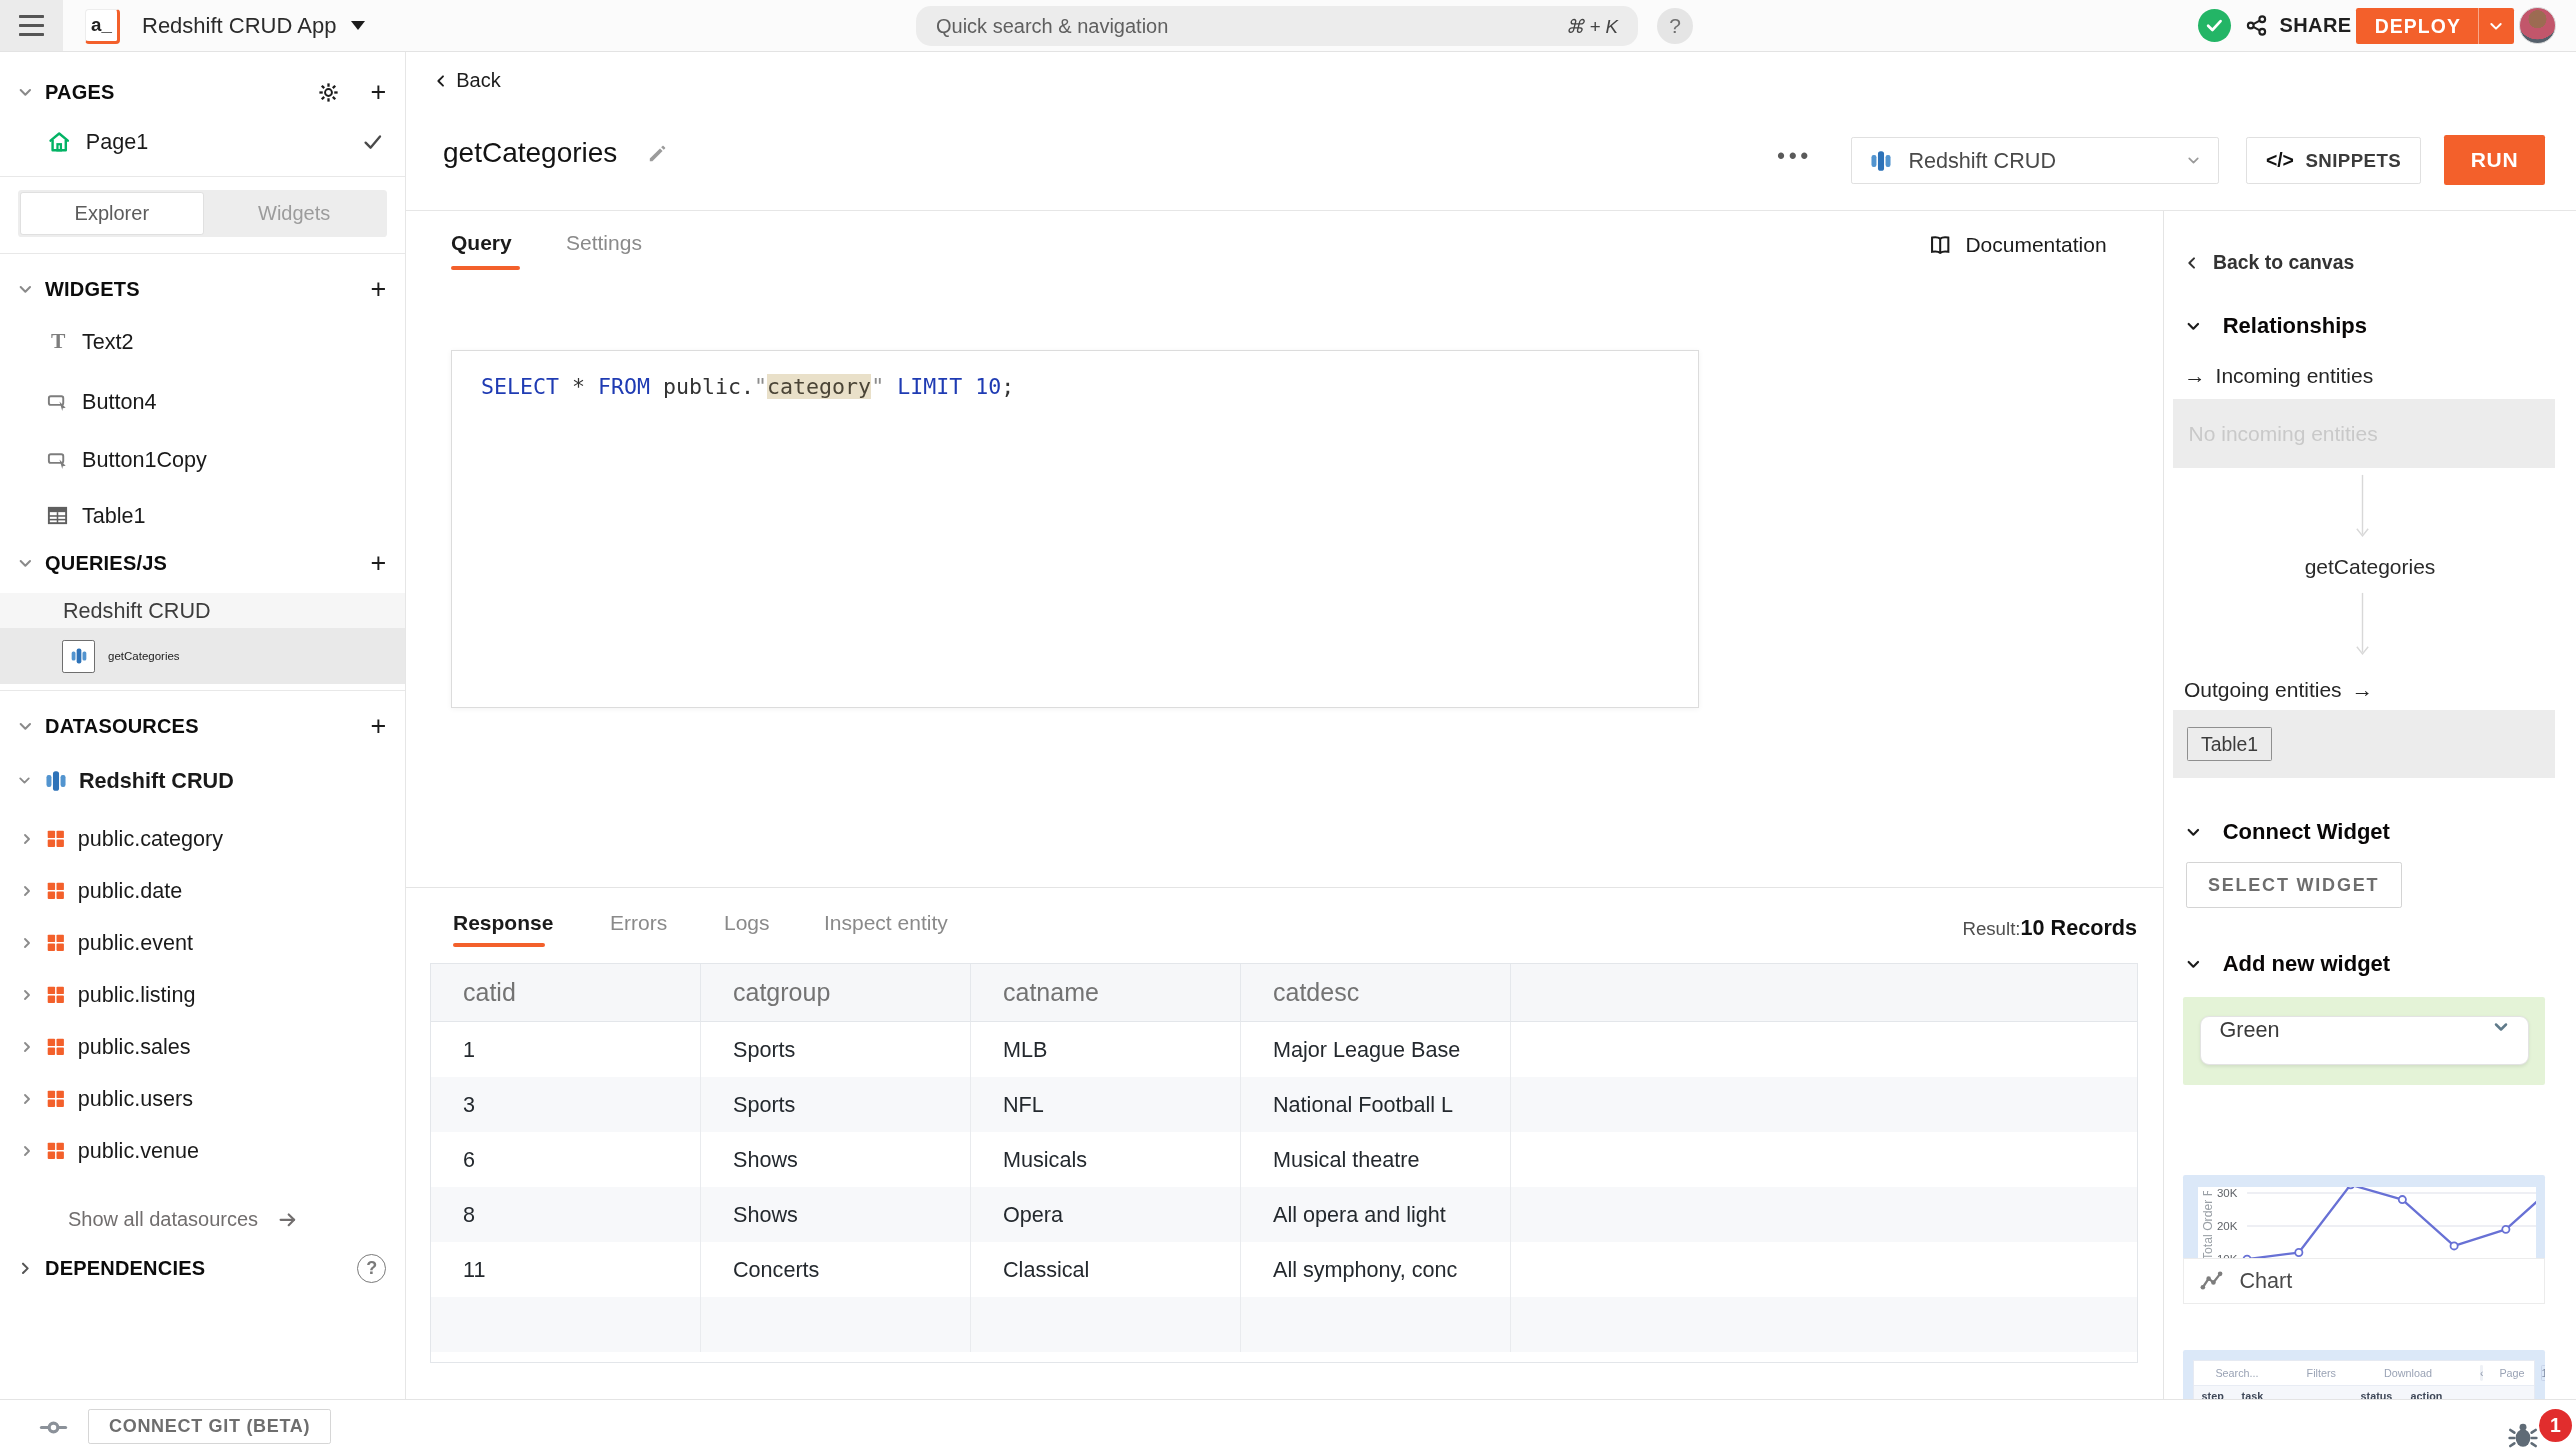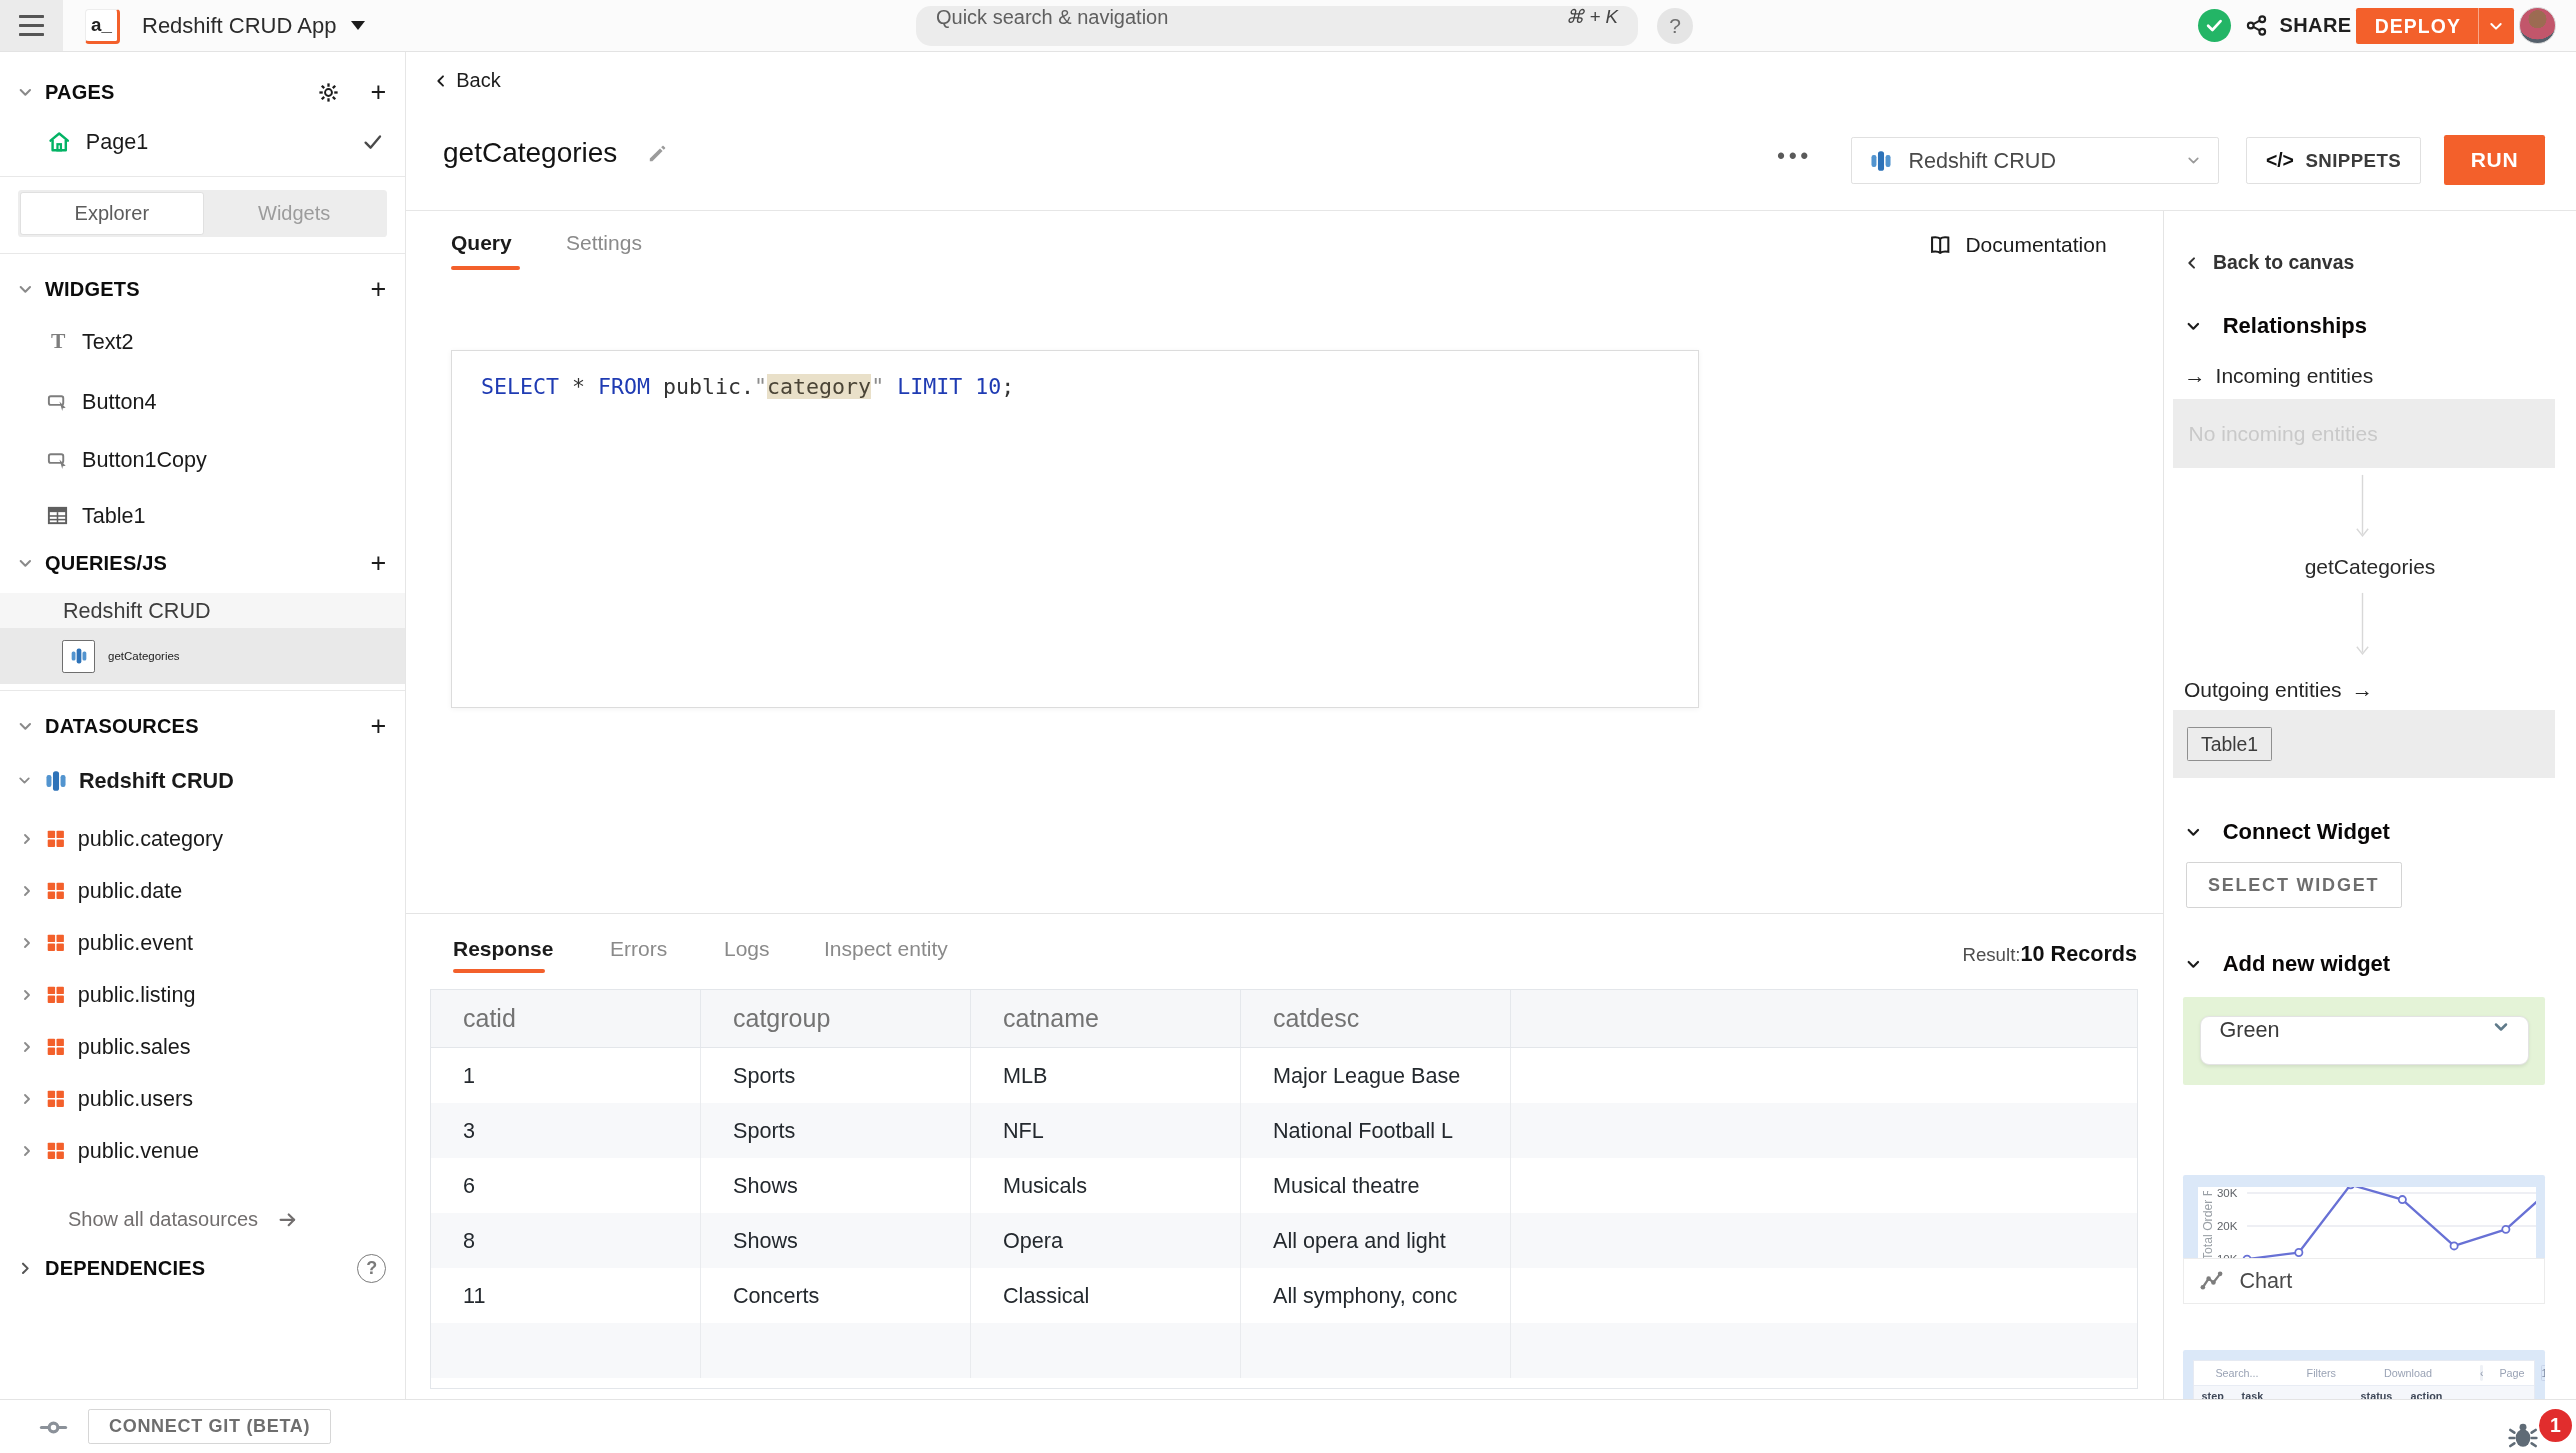--- a/index.html
+++ b/index.html
@@ -8,21 +8,21 @@
 svg{display:block}
 
 
 #topbar{position:absolute;left:0;top:0;width:2576px;height:52px;background:#fbfbfb;border-bottom:0.7px solid #e3e3e3;z-index:40}
 .hamburger-strip{position:absolute;left:0;top:0;width:63px;height:51px;background:#ebebeb;display:flex;align-items:center;justify-content:center;cursor:pointer}
 .hamburger-strip i{display:block;width:24.4px;height:2.9px;background:#555;border-radius:0.7px;margin:2.9px 0}
 .hamburger-inner{display:flex;flex-direction:column}
 .app-logo{position:absolute;left:85px;top:8.6px;width:35px;height:35px;background:#fff;border:1.4px solid #ededed;border-right:3.6px solid #f3602b;border-bottom:3.6px solid #f3602b;border-radius:4px;display:flex;align-items:center;justify-content:center;font-weight:700;font-size:18.7px;color:#222}
 .app-title{position:absolute;left:142px;top:0;height:51px;display:flex;align-items:center;font-size:22px;font-weight:500;color:#2b2b2b;gap:14.4px}
 .caret-down{width:0;height:0;border-left:7.2px solid transparent;border-right:7.2px solid transparent;border-top:9.3px solid #1c1c1c}
-.search-box{position:absolute;left:916px;top:5.8px;width:722px;height:40px;background:#ececec;border-radius:15px;display:flex;align-items:flex-start;padding:0 20px;cursor:text}
+.search-box{position:absolute;left:916px;top:5.8px;width:722px;height:40px;background:#ececec;border-radius:15px;display:flex;align-items:flex-end;padding:8px 20px;cursor:text}
 .search-ph{font-size:20px;color:#5f5f5f}
 .search-short{margin-left:auto;font-style:italic;font-size:18.7px;color:#444}
 .help-circle{position:absolute;left:1657px;top:8px;width:36px;height:36px;border-radius:50%;background:#e5e5e5;color:#6f6f6f;font-size:21px;display:flex;align-items:center;justify-content:center;cursor:pointer}
 .status-check{position:absolute;left:2198px;top:9.3px;width:33px;height:33px;border-radius:50%;background:#23b566;display:flex;align-items:center;justify-content:center}
 .share-btn{position:absolute;left:2245px;top:0;height:51px;display:flex;align-items:center;gap:11.5px;cursor:pointer}
 .share-btn span{font-size:20px;font-weight:700;letter-spacing:0.4px;color:#1f1f1f}
 .deploy-btn{position:absolute;left:2356px;top:8px;height:36px;background:#f3602b;border-radius:2.2px;color:#fff;display:flex;align-items:center;cursor:pointer}
 .deploy-label{padding:0 17px 0 18.7px;font-size:19.4px;font-weight:700;letter-spacing:1.1px}
 .deploy-divider{width:0.7px;align-self:stretch;background:rgba(255,255,255,.45)}
 .deploy-chev{width:35px;display:flex;align-items:center;justify-content:center}
@@ -71,21 +71,21 @@
 .doc-link{position:absolute;left:1522px;top:21.6px;display:flex;align-items:center;gap:13px;font-size:21px;color:#1b1b1b;cursor:pointer}
 .editor{position:absolute;left:45px;top:139px;width:1248px;height:358px;border:0.7px solid #dcdcdc;background:#fff;box-shadow:0 1.4px 5.8px rgba(0,0,0,.05)}
 .sql-line{position:absolute;left:29px;top:23px;font-family:"DejaVu Sans Mono","Liberation Mono",monospace;font-size:21.6px;white-space:pre}
 .sql-kw{color:#1f3bb3}
 .sql-p{color:#333}
 .sql-q{color:#8c8c8c}
 .sql-n{color:#1f3bb3}
 .sql-hl{color:#4a4436;background:#e9e0c9}
 
 
-#response{position:absolute;left:0;top:702px;width:1757px;height:446px;border-top:1.4px solid #e4e4e4;background:#fff}
+#response{position:absolute;left:0;top:676px;width:1757px;height:446px;border-top:1.4px solid #e4e4e4;background:#fff}
 .result-wrap{position:absolute;right:26px;top:27px;display:flex;align-items:baseline}
 .result-label{font-size:18.7px;color:#4f4f4f}
 .result-value{font-size:21.6px;font-weight:700;color:#101010}
 .rtable{position:absolute;left:24px;top:75px;width:1708px;height:400px;border:0.7px solid #e3e6ea;overflow:hidden}
 .rt-head{display:flex;height:58px;background:#f6f7f9;border-bottom:0.7px solid #e3e6ea}
 .rt-head .hc{width:270px;line-height:57px;padding-left:32px;font-size:25px;color:#737373;border-right:0.7px solid #e5e8ec;overflow:hidden;white-space:nowrap}
 .rt-head .hc.fill{flex:1;border-right:none}
 .rt-row{display:flex;height:55px}
 .rt-row.stripe{background:#f7f8fa}
 .rt-row .c{width:270px;line-height:55px;padding-left:32px;font-size:21.6px;color:#24292e;border-right:0.7px solid #e9ebee;overflow:hidden;white-space:nowrap}

